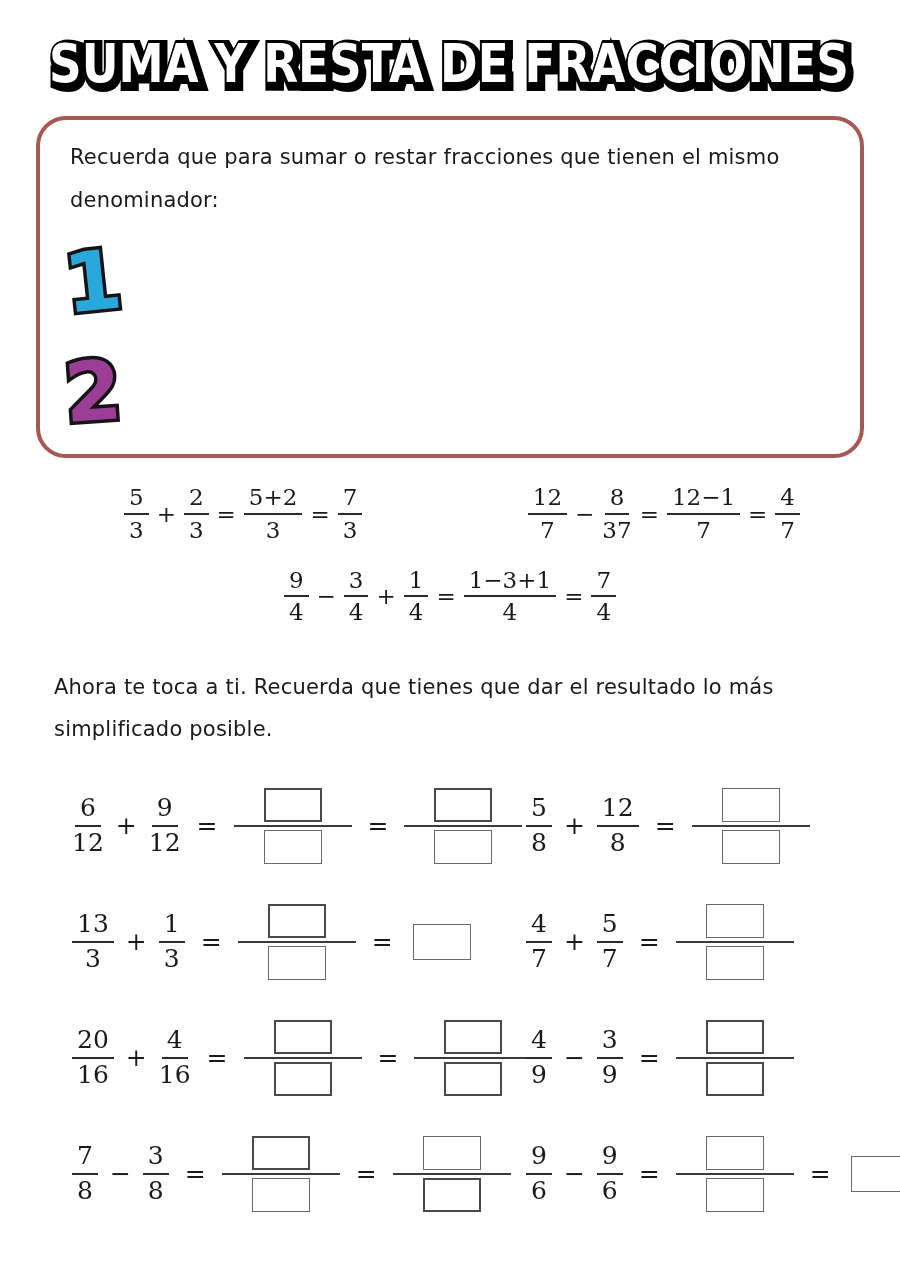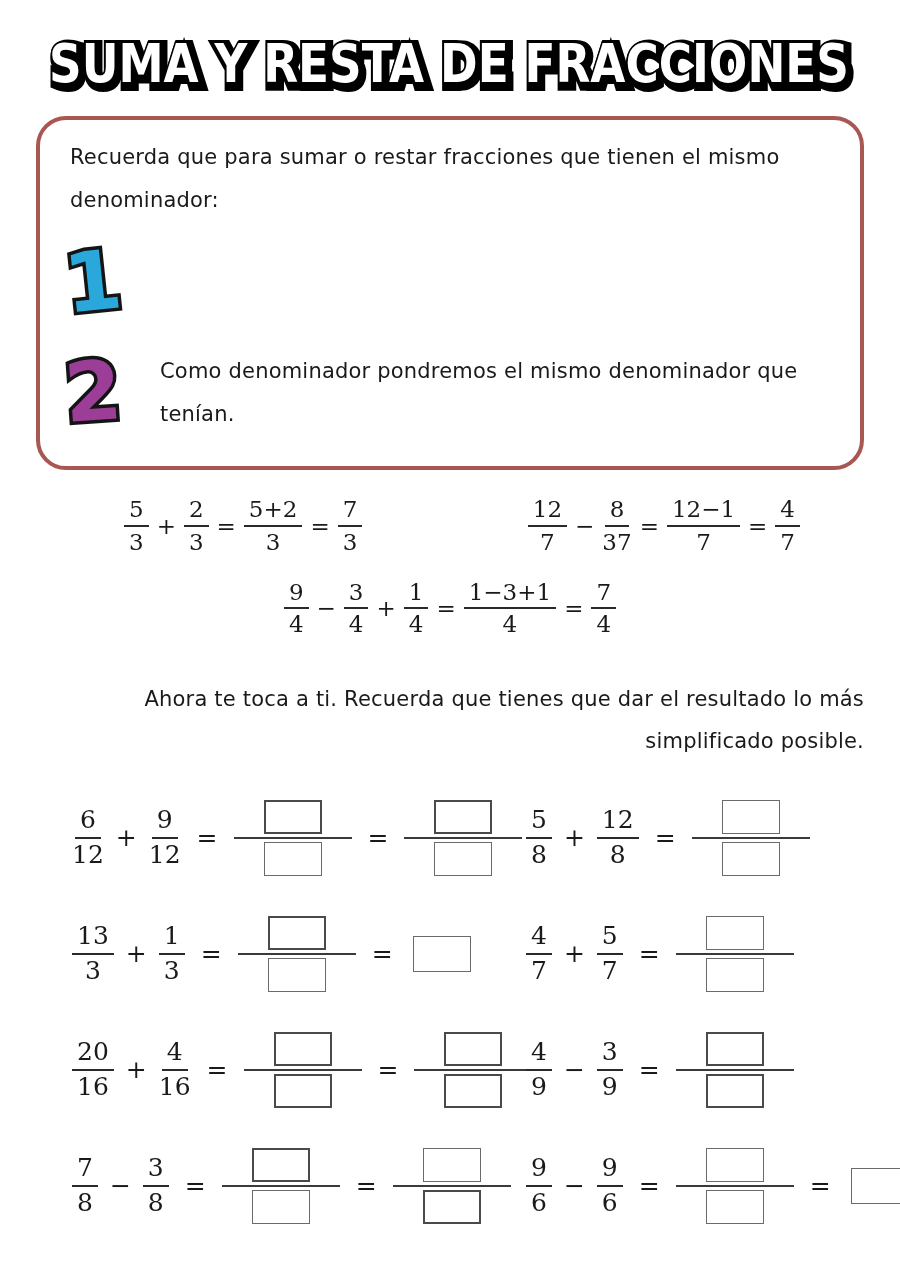--- a/index.html
+++ b/index.html
@@ -26,21 +26,21 @@
     font-weight: bold;
     fill: #ffffff; stroke: #000; stroke-width: 3.5px;
     paint-order: stroke;
   }
 
   
   .info-box {
     margin-top: 14px;
     border: 4px solid #a85752;
     border-radius: 30px;
-    padding: 16px 26px 24px 22px;
+    padding: 16px 26px 12px 22px;
     min-height: 300px;
   }
   .info-intro {
     font-size: 21px;
     line-height: 2.05;
     letter-spacing: 0.2px;
     padding-left: 8px;
   }
   .step-row {
     display: flex;
@@ -83,21 +83,20 @@
   .example { gap: 2px; font-size: 23px; }
 
   
   .practice-intro {
     margin-top: 40px;
     font-size: 21px;
     line-height: 2.0;
     letter-spacing: 0.2px;
     padding-left: 18px;
     max-width: 830px;
-    text-align: right;
   }
 
   
   .exercise-grid {
     margin-top: 18px;
     display: grid;
     grid-template-columns: 478px 1fr;
     grid-auto-rows: 116px;
   }
   .exercise {
@@ -147,21 +146,20 @@
         </svg>
       </div>
     </div>
 
     <div class="step-row">
       <div class="step-badge">
         <svg width="62" height="92" viewBox="0 0 62 92">
           <text class="badge-num" x="31" y="74" text-anchor="middle" font-size="82" transform="rotate(-4 31 46)" fill="#9c3d98">2</text>
         </svg>
       </div>
-      <div class="step-text">Como denominador pondremos el mismo denominador que tenían.</div>
     </div>
   </div>
 
   <div class="examples-row1">
 
     <div class="mathline example">
       <span class="frac">
         <span class="num">5</span>
         <span class="den">3</span>
       </span>

